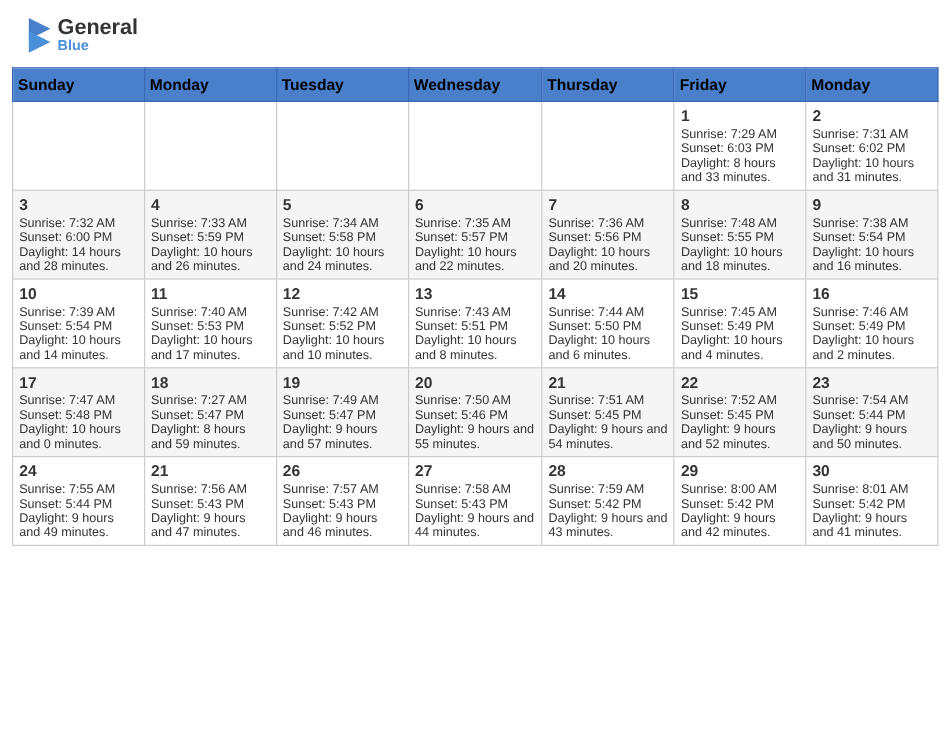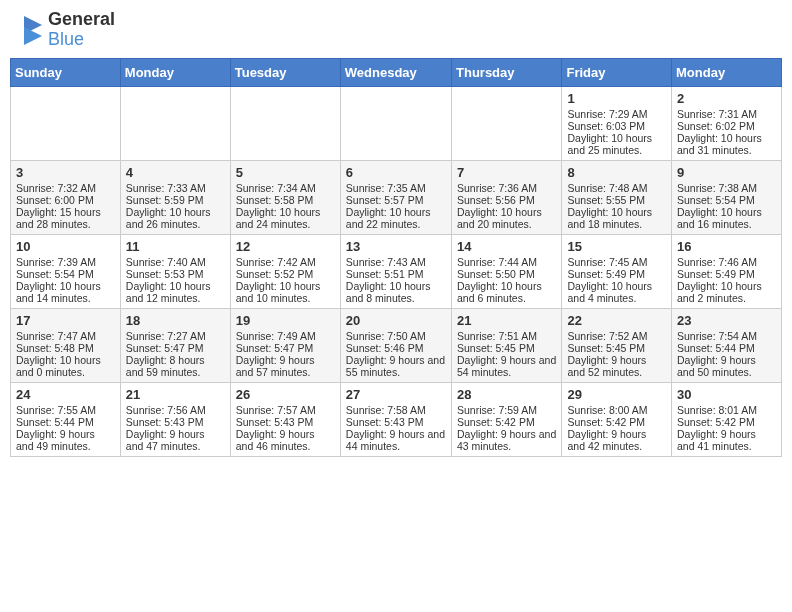--- a/index.html
+++ b/index.html
@@ -26,22 +26,22 @@
       display: flex;
       flex-direction: column;
       line-height: 1.1;
     }
     .logo-general {
       font-size: 18px;
       font-weight: bold;
       color: #333;
     }
     .logo-blue {
-      font-size: 18px;
-      font-weight: normal;
+      font-size: 12px;
+      font-weight: bold;
       color: #4a90d9;
     }
     .title-block {
       text-align: right;
     }
     .month-title {
       font-size: 36px;
       font-weight: normal;
       color: #333;
     }
@@ -49,21 +49,21 @@
       font-size: 16px;
       color: #555;
     }
     .calendar {
       width: 100%;
       border-collapse: collapse;
       border: 1px solid #ccc;
     }
     .calendar th {
       background-color: #4a7fcb;
-      color: #ffffff;
+      color: #000000;
       font-size: 13px;
       font-weight: bold;
       padding: 6px 4px;
       text-align: left;
       border: 1px solid #3a6ab5;
     }
     .calendar td {
       vertical-align: top;
       border: 1px solid #ccc;
       padding: 4px 5px;
@@ -122,35 +122,35 @@
   <tr>
         <td class="empty-cell"></td>
         <td class="empty-cell"></td>
         <td class="empty-cell"></td>
         <td class="empty-cell"></td>
         <td class="empty-cell"></td>
         <td>
           <span class="day-number">1</span>
           <div>Sunrise: 7:29 AM</div>
           <div>Sunset: 6:03 PM</div>
-          <div>Daylight: 10 hours and 25 minutes.</div>
+          <div>Daylight: 8 hours and 33 minutes.</div>
         </td>
         <td>
           <span class="day-number">2</span>
           <div>Sunrise: 7:31 AM</div>
           <div>Sunset: 6:02 PM</div>
           <div>Daylight: 10 hours and 31 minutes.</div>
         </td>
       </tr>
       <tr>
         <td>
           <span class="day-number">3</span>
           <div>Sunrise: 7:32 AM</div>
           <div>Sunset: 6:00 PM</div>
-          <div>Daylight: 15 hours and 28 minutes.</div>
+          <div>Daylight: 14 hours and 28 minutes.</div>
         </td>
         <td>
           <span class="day-number">4</span>
           <div>Sunrise: 7:33 AM</div>
           <div>Sunset: 5:59 PM</div>
           <div>Daylight: 10 hours and 26 minutes.</div>
         </td>
         <td>
           <span class="day-number">5</span>
           <div>Sunrise: 7:34 AM</div>
@@ -186,21 +186,21 @@
         <td>
           <span class="day-number">10</span>
           <div>Sunrise: 7:39 AM</div>
           <div>Sunset: 5:54 PM</div>
           <div>Daylight: 10 hours and 14 minutes.</div>
         </td>
         <td>
           <span class="day-number">11</span>
           <div>Sunrise: 7:40 AM</div>
           <div>Sunset: 5:53 PM</div>
-          <div>Daylight: 10 hours and 12 minutes.</div>
+          <div>Daylight: 10 hours and 17 minutes.</div>
         </td>
         <td>
           <span class="day-number">12</span>
           <div>Sunrise: 7:42 AM</div>
           <div>Sunset: 5:52 PM</div>
           <div>Daylight: 10 hours and 10 minutes.</div>
         </td>
         <td>
           <span class="day-number">13</span>
           <div>Sunrise: 7:43 AM</div>

